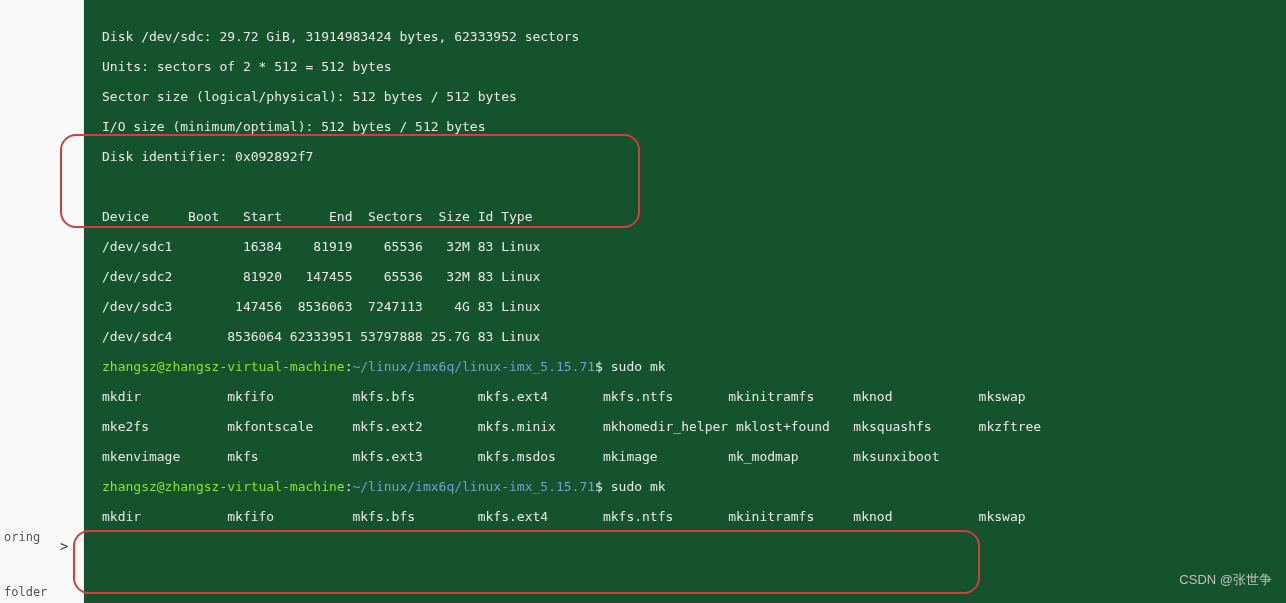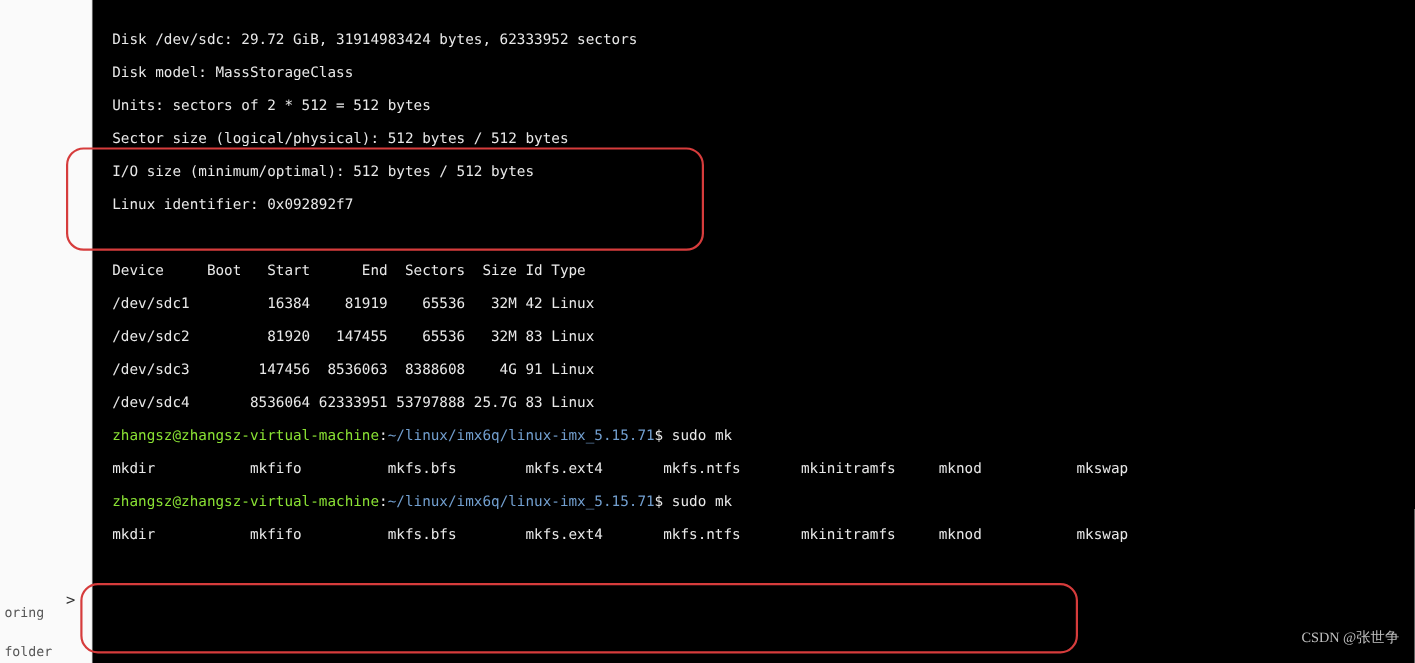--- a/index.html
+++ b/index.html
@@ -33,69 +33,70 @@
   top: 538px;
   font-size: 14px;
   color: #333;
 }
 .terminal {
   position: absolute;
   left: 84px;
   top: 0;
   width: 1202px;
   height: 603px;
-  background: #000000;
+  background: #14532d;
   color: #e8e8e8;
   padding: 14px 0 0 18px;
   white-space: pre;
   line-height: 15px;
   letter-spacing: 0;
 }
 .terminal .line { display: block; }
 .prompt-user { color: #8ae234; }
 .prompt-path { color: #729fcf; }
 .box-red {
   position: absolute;
   border: 2px solid #d63c3c;
   border-radius: 16px;
   pointer-events: none;
 }
 .watermark {
   position: absolute;
   right: 14px;
   bottom: 14px;
   color: #c0c0c0;
-  font-family: Liberation Serif, serif;
+  font-family: Liberation Sans, sans-serif;
   font-size: 13px;
 }
 </style>
 </head>
 <body>
 
 <div class="left-strip">
-  <div class="item" style="left:0;top:548px">oring</div>
+  <div class="item" style="left:0;top:528px">oring</div>
   <div class="item" style="left:0;top:583px">folder</div>
   <div class="chev">&gt;</div>
 </div>
 
 <div class="terminal">
 <span class="line">Disk /dev/sdc: 29.72 GiB, 31914983424 bytes, 62333952 sectors</span>
-<span class="line">Disk model: MassStorageClass</span>
 <span class="line">Units: sectors of 2 * 512 = 512 bytes</span>
 <span class="line">Sector size (logical/physical): 512 bytes / 512 bytes</span>
 <span class="line">I/O size (minimum/optimal): 512 bytes / 512 bytes</span>
-<span class="line">Linux identifier: 0x092892f7</span>
+<span class="line">Disk identifier: 0x092892f7</span>
 <span class="line"> </span>
 <span class="line">Device     Boot   Start      End  Sectors  Size Id Type</span>
-<span class="line">/dev/sdc1         16384    81919    65536   32M 42 Linux</span>
+<span class="line">/dev/sdc1         16384    81919    65536   32M 83 Linux</span>
 <span class="line">/dev/sdc2         81920   147455    65536   32M 83 Linux</span>
-<span class="line">/dev/sdc3        147456  8536063  8388608    4G 91 Linux</span>
+<span class="line">/dev/sdc3        147456  8536063  7247113    4G 83 Linux</span>
 <span class="line">/dev/sdc4       8536064 62333951 53797888 25.7G 83 Linux</span>
 <span class="line"><span class="prompt-user">zhangsz@zhangsz-virtual-machine</span>:<span class="prompt-path">~/linux/imx6q/linux-imx_5.15.71</span><span>$ sudo mk</span></span>
 <span class="line">mkdir           mkfifo          mkfs.bfs        mkfs.ext4       mkfs.ntfs       mkinitramfs     mknod           mkswap</span>
+<span class="line">mke2fs          mkfontscale     mkfs.ext2       mkfs.minix      mkhomedir_helper mklost+found   mksquashfs      mkzftree</span>
+<span class="line">mkenvimage      mkfs            mkfs.ext3       mkfs.msdos      mkimage         mk_modmap       mksunxiboot</span>
 <span class="line"><span class="prompt-user">zhangsz@zhangsz-virtual-machine</span>:<span class="prompt-path">~/linux/imx6q/linux-imx_5.15.71</span><span>$ sudo mk</span></span>
 <span class="line">mkdir           mkfifo          mkfs.bfs        mkfs.ext4       mkfs.ntfs       mkinitramfs     mknod           mkswap</span>
 
 
 
 
 
 
 
 

